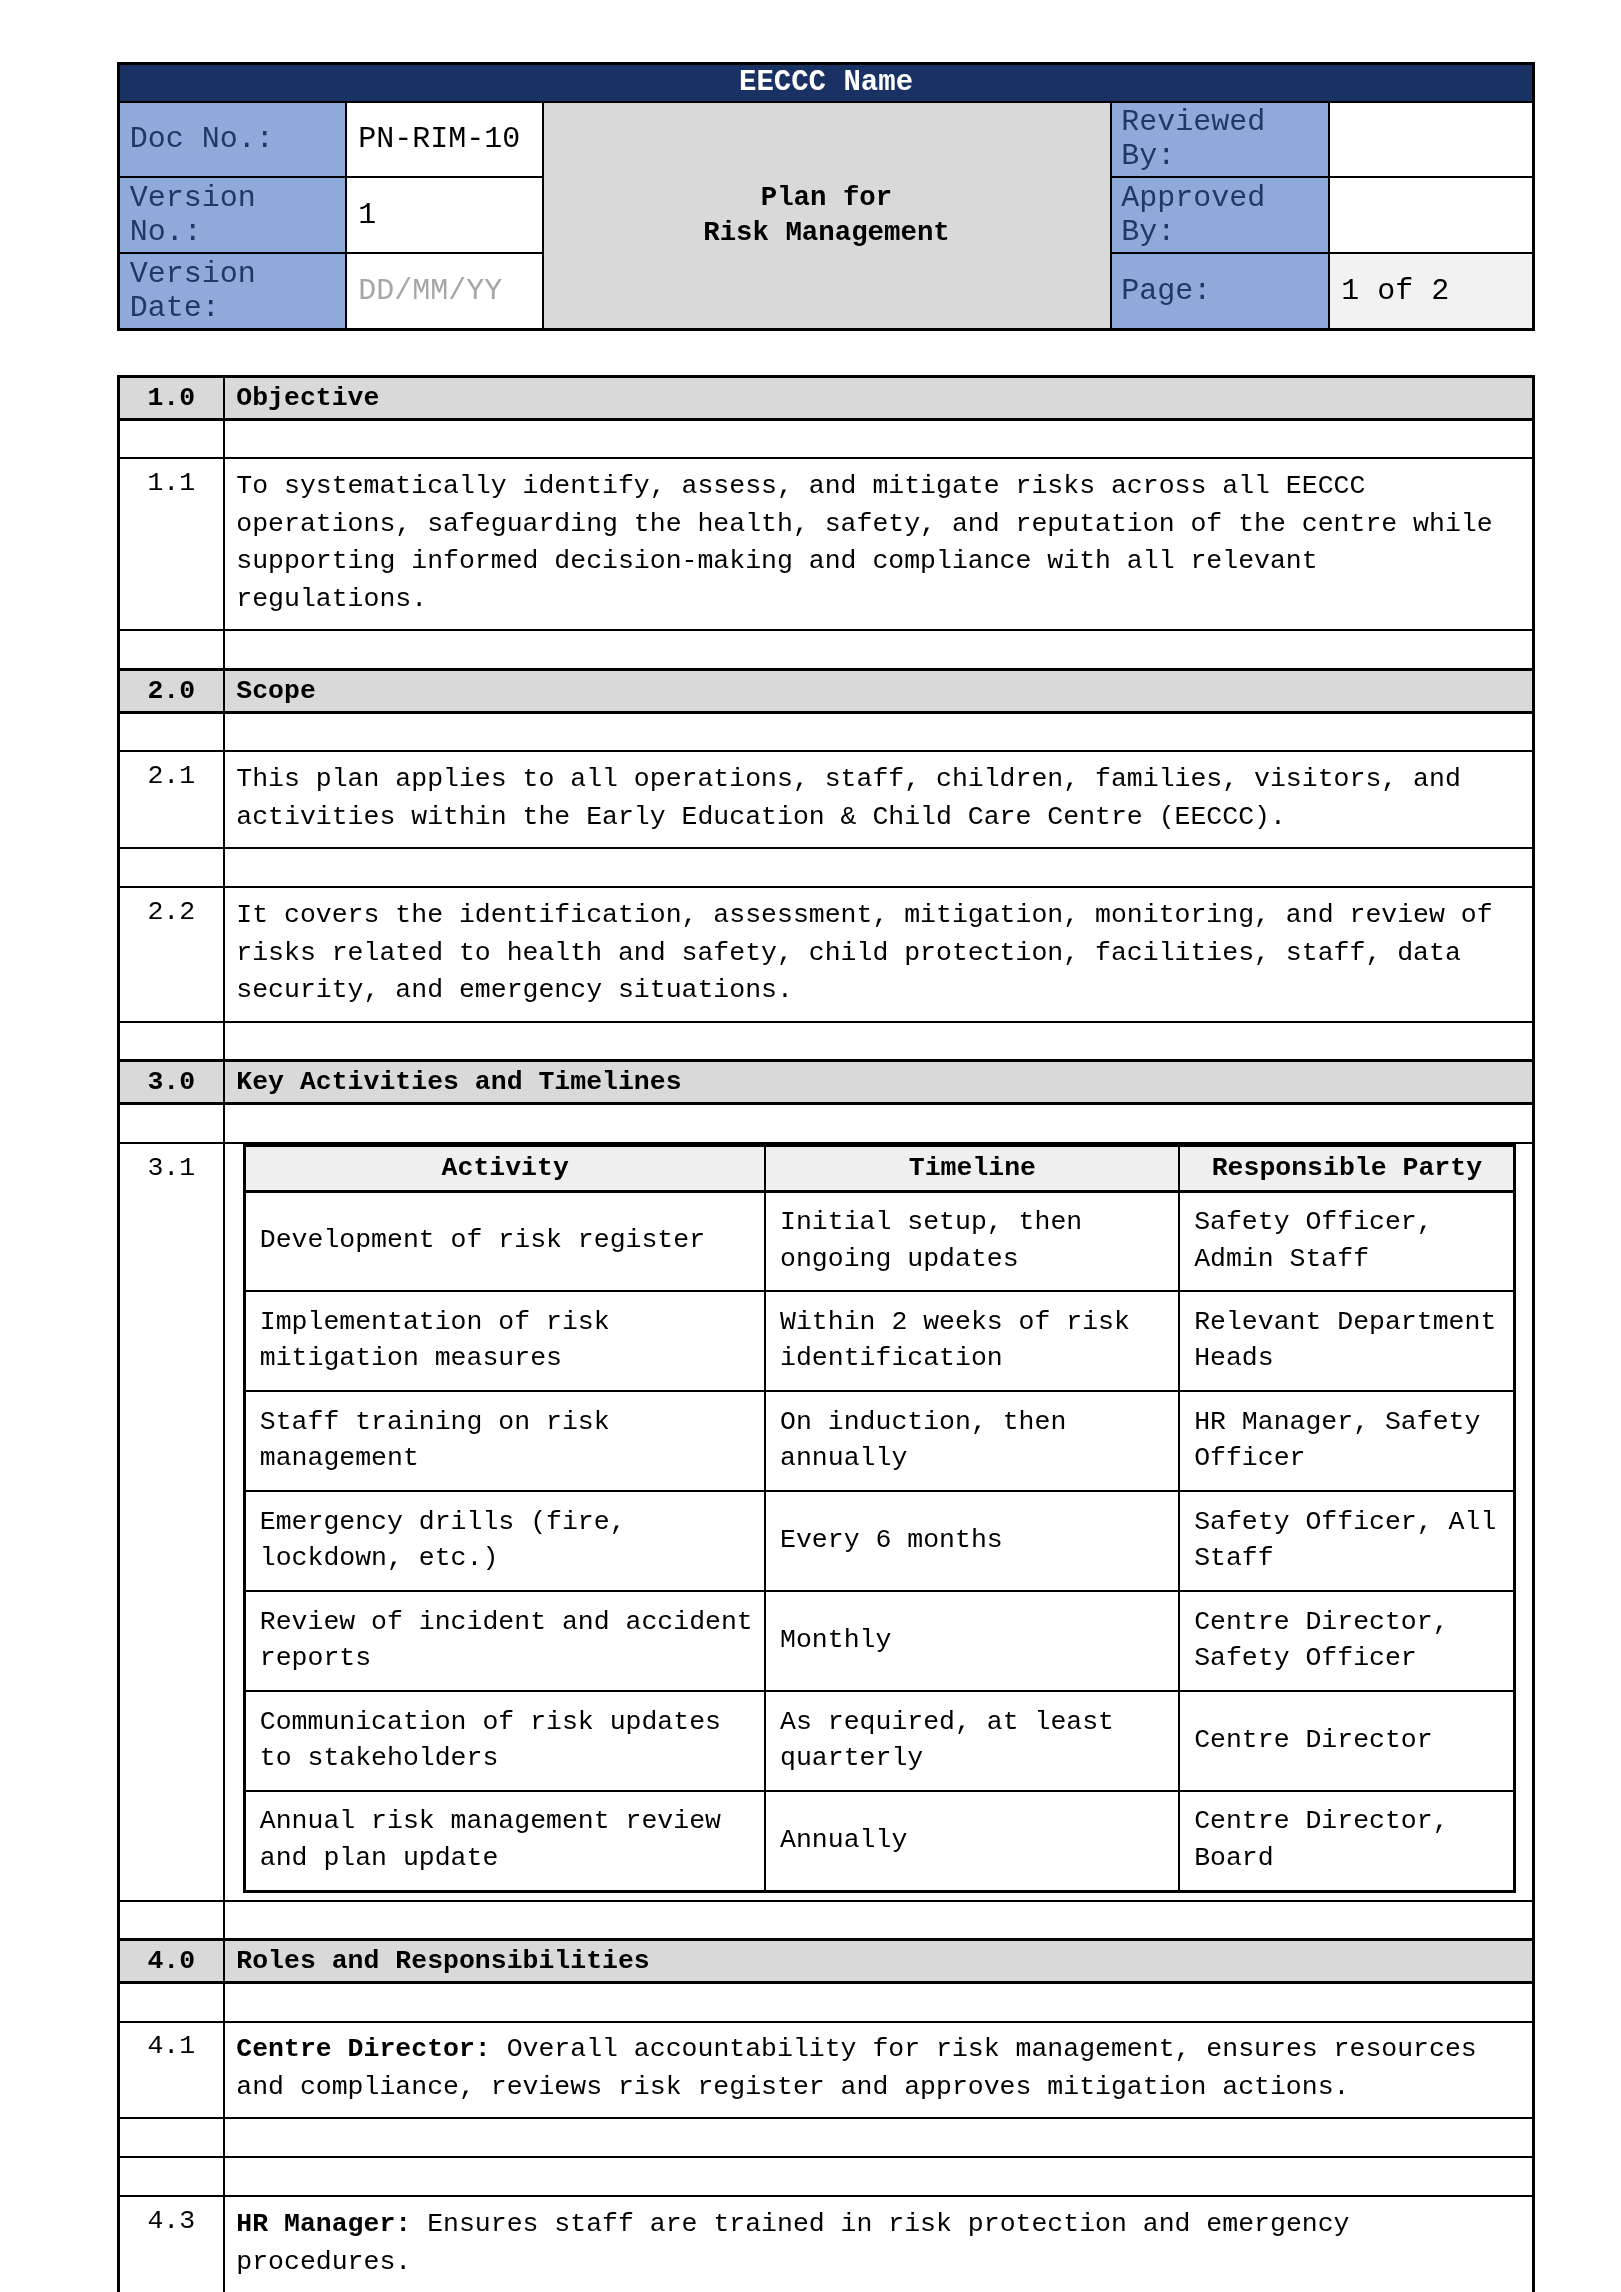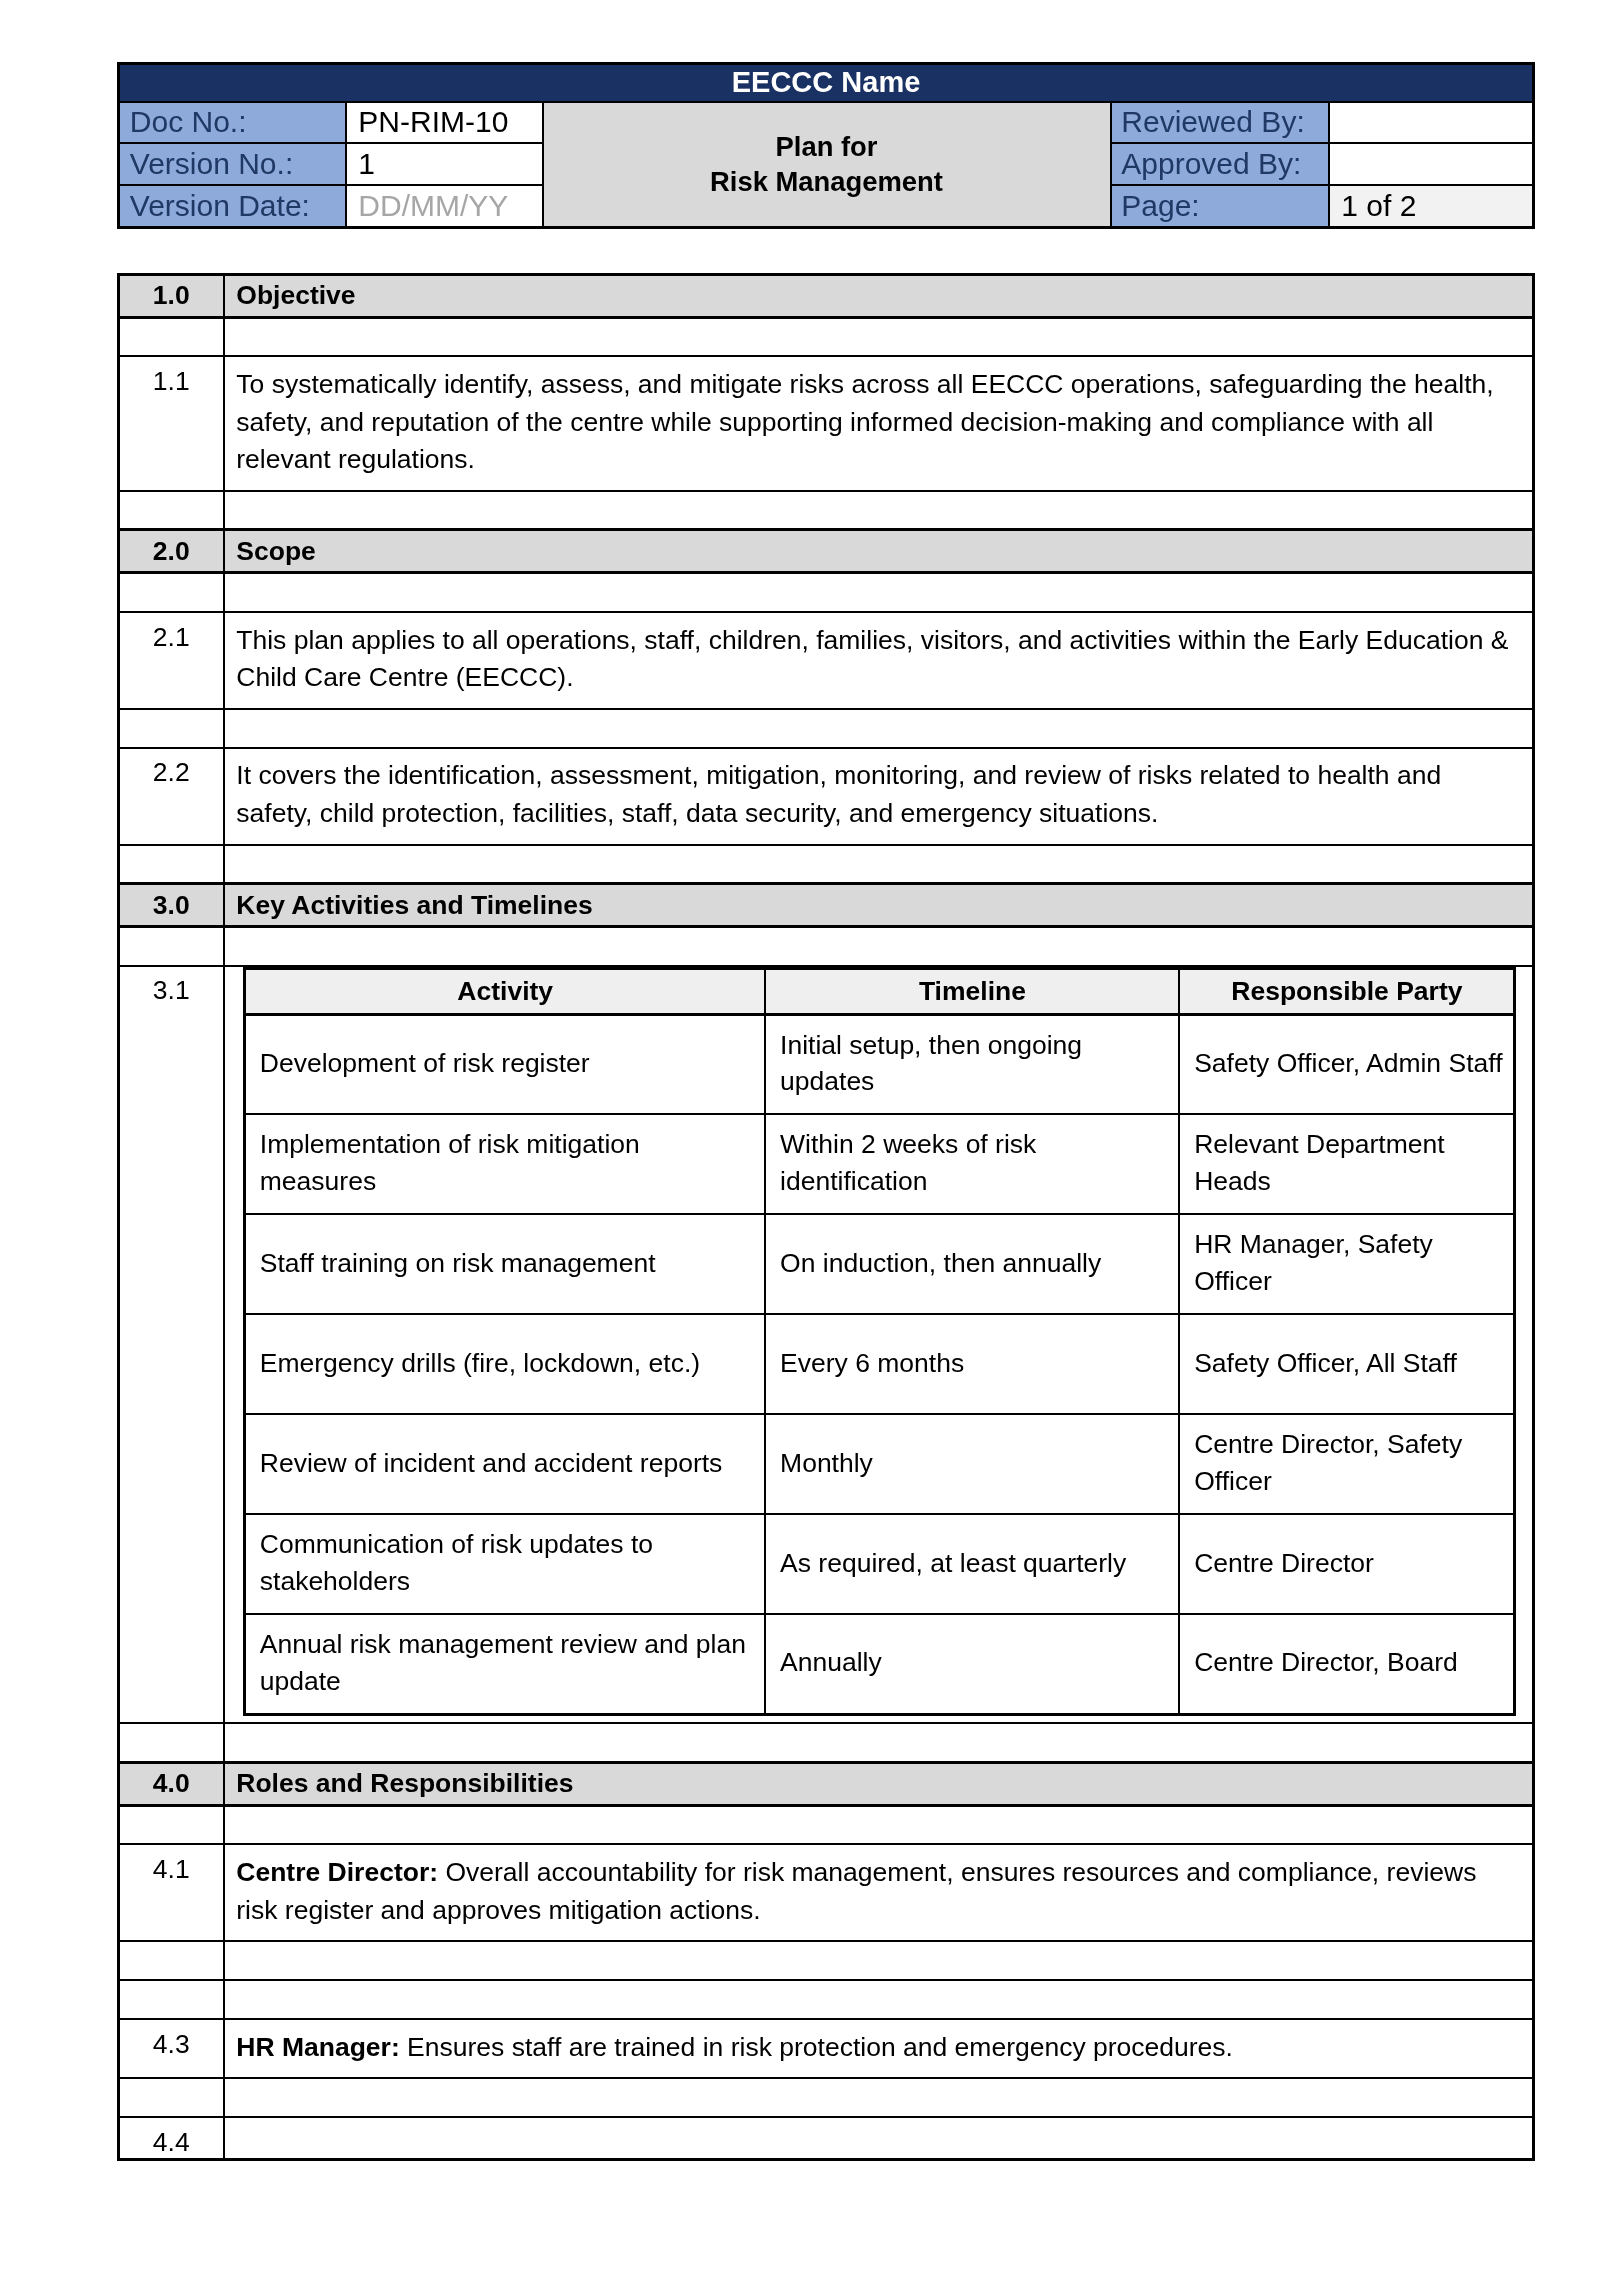--- a/index.html
+++ b/index.html
@@ -10,21 +10,21 @@
     --section_gray:#d9d9d9;
     --inner_header_gray:#efefef;
     --page_cell_gray:#f2f2f2;
     --placeholder_gray:#a6a6a6;
     --border:#000;
   }
   *{box-sizing:border-box;margin:0;padding:0;}
   html,body{background:#ffffff;}
   .page{
     width:1621px;height:2293px;background:#fff;position:relative;
-    font-family:Liberation Sans, sans-serif;color:#000;
+    font-family:Liberation Mono, monospace;color:#000;
     overflow:hidden;
   }
   .content{position:absolute;left:117px;top:62px;width:1415px;}
 
   
   table{border-collapse:collapse;table-layout:fixed;width:100%;}
   .hdr{border:3.9px solid var(--border);}
   .hdr td{border:2.9px solid var(--border);font-size:30px;overflow:hidden;}
   .hdr .title-cell{
     background:var(--navy);color:#fff;text-align:center;font-weight:bold;

